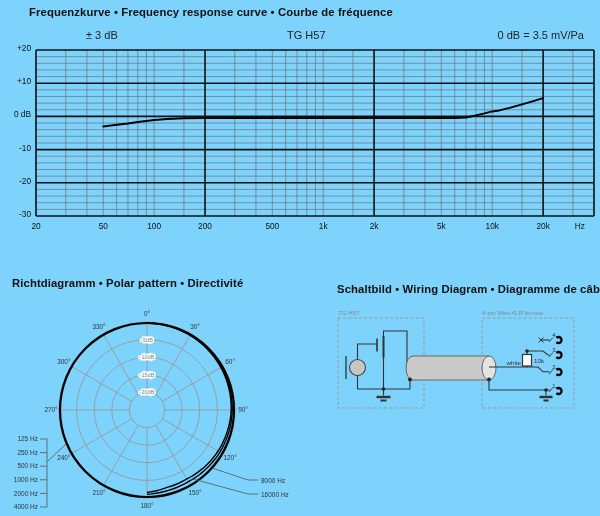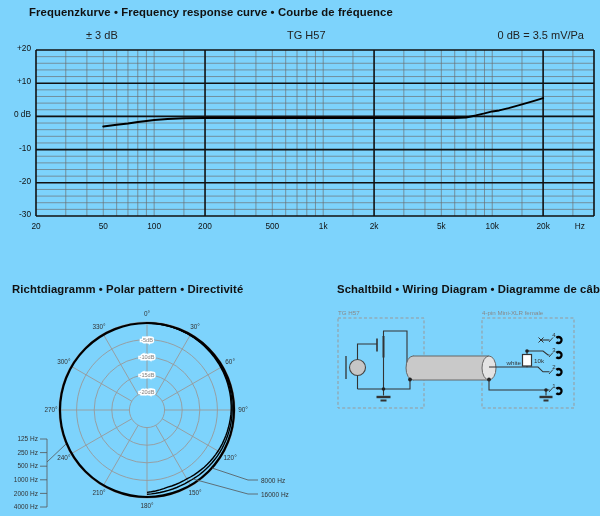--- a/index.html
+++ b/index.html
@@ -14,21 +14,21 @@
 </head>
 <body>
 
 <div id="page">
 
   <div class="heading" style="left:29px;top:6px">Frequenzkurve • Frequency response curve • Courbe de fréquence</div>
   <span class="sublbl" style="left:86px;top:29px">± 3 dB</span>
   <span class="sublbl" style="left:287px;top:29px">TG H57</span>
   <span class="sublbl" style="right:16px;top:29px">0 dB = 3.5 mV/Pa</span>
 
-  <div class="heading" style="left:12px;top:283px">Richtdiagramm • Polar pattern • Directivité</div>
+  <div class="heading" style="left:12px;top:277px">Richtdiagramm • Polar pattern • Directivité</div>
   <div class="heading" style="left:337px;top:283px">Schaltbild • Wiring Diagram • Diagramme de câblage</div>
 
   <svg id="freq-svg" width="600" height="516" viewBox="0 0 600 516">
       <g stroke="#6a6a6a" stroke-width="0.65">
         <line x1="36" y1="209.35999999999999" x2="594" y2="209.35999999999999"></line>
         <line x1="36" y1="202.72" x2="594" y2="202.72"></line>
         <line x1="36" y1="196.08" x2="594" y2="196.08"></line>
         <line x1="36" y1="189.44" x2="594" y2="189.44"></line>
         <line x1="36" y1="176.16" x2="594" y2="176.16"></line>
         <line x1="36" y1="169.51999999999998" x2="594" y2="169.51999999999998"></line>

